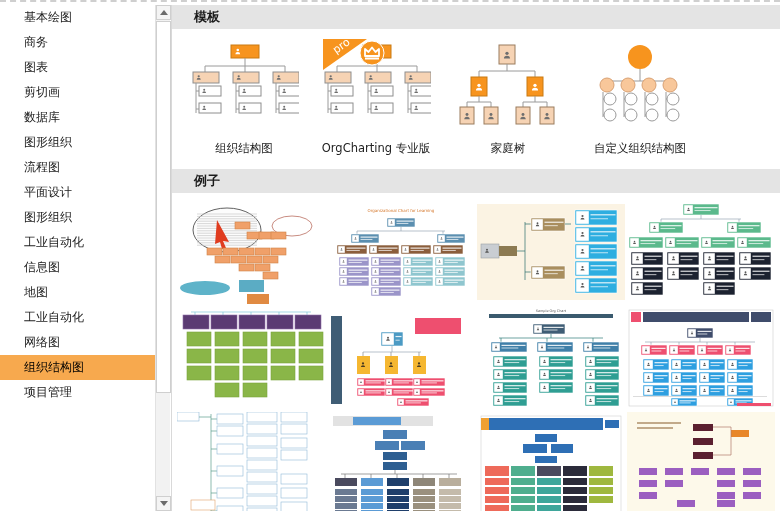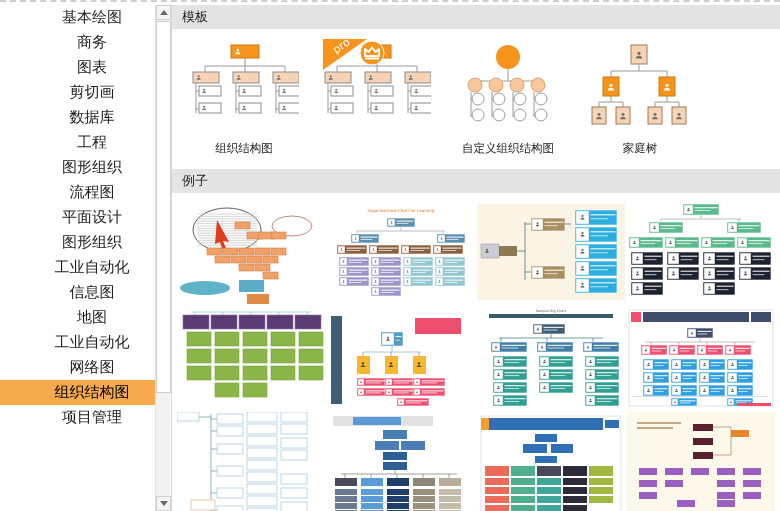--- a/index.html
+++ b/index.html
@@ -27,25 +27,24 @@
     border-right: 1px solid #d9d9d9;
     position: relative;
     padding-top: 5px;
     overflow: hidden;
     flex: 0 0 172px;
   }
   .side-list { list-style: none; margin: 0; padding: 0; width: 160px; }
   .side-item {
     height: 25px; line-height: 25px;
     padding-left: 24px;
-    font-size: 15px;
+    font-size: 12px;
     color: #1a1a1a;
     white-space: nowrap;
     cursor: default;
-    text-align: center;
   }
   .side-item.selected { background: #f7a94e; color: #000000; }
 
   
   .sb-track {
     position: absolute; right: 1px; top: 5px;
     width: 15px; height: 506px;
     background: #f2f2f2;
     border-left: 1px solid #e2e2e2;
   }
@@ -69,22 +68,22 @@
   .main {
     flex: 1 1 auto; height: 511px;
     background: #ffffff;
     overflow: hidden;
     position: relative;
     padding-top: 5px;
   }
   .section-head {
     height: 24px; line-height: 24px;
     background: #e4e4e4;
-    padding-left: 10px;
-    font-size: 13px; font-weight: normal; color: #1b1b1b;
+    padding-left: 22px;
+    font-size: 13px; font-weight: bold; color: #1b1b1b;
   }
   .tpl-row {
     display: flex; align-items: flex-start;
     padding: 10px 0 6px 0;
     height: 140px;
   }
   .tpl-card {
     width: 120px; margin-left: 12px;
     display: flex; flex-direction: column; align-items: center;
     cursor: default; position: relative;
@@ -119,21 +118,20 @@
 
   <div class="top-strip"></div>
 
   <div class="sidebar">
     <ul class="side-list" id="sideList">
         <li class="side-item"><span>基本绘图</span></li>
         <li class="side-item"><span>商务</span></li>
         <li class="side-item"><span>图表</span></li>
         <li class="side-item"><span>剪切画</span></li>
         <li class="side-item"><span>数据库</span></li>
-        <li class="side-item"><span>工程</span></li>
         <li class="side-item"><span>图形组织</span></li>
         <li class="side-item"><span>流程图</span></li>
         <li class="side-item"><span>平面设计</span></li>
         <li class="side-item"><span>图形组织</span></li>
         <li class="side-item"><span>工业自动化</span></li>
         <li class="side-item"><span>信息图</span></li>
         <li class="side-item"><span>地图</span></li>
         <li class="side-item"><span>工业自动化</span></li>
         <li class="side-item"><span>网络图</span></li>
         <li class="side-item selected"><span>组织结构图</span></li>
@@ -298,20 +296,75 @@
             <svg width="48" height="34" viewBox="0 0 48 34" style="position: absolute; left: 6px; top: 0px;">
               <path d="M0,0 L44,0 L0,31 Z" fill="#f7941e"></path>
               <text x="13" y="15" fill="#ffffff" font-size="11" font-family="&quot;DejaVu Sans&quot;, sans-serif" transform="rotate(-35 13 15)">pro</text>
             </svg>
             <svg width="26" height="26" viewBox="0 0 26 26" style="position: absolute; left: 42px; top: 1px;">
               <circle cx="13" cy="13" r="12" fill="#f7941e" stroke="#ffffff" stroke-width="1"></circle>
               <path d="M6,16 L6,9 L9.5,12 L13,7.5 L16.5,12 L20,9 L20,16 Z" fill="none" stroke="#ffffff" stroke-width="1.8" stroke-linejoin="round"></path>
               <rect x="6" y="17.5" width="14" height="2" fill="#ffffff"></rect>
             </svg>
           </div>
+          <div class="tpl-label">OrgCharting 专业版</div>
+        </div>
+        <div class="tpl-card">
+          <div class="tpl-thumb">
+            <svg width="110" height="88" viewBox="0 0 110 88">
+              <rect x="46" y="4" width="16" height="19" fill="#f6d3b4" stroke="#9a7c5e" stroke-width="1"></rect>
+              <g>
+                <circle cx="54" cy="12.277" r="1.6302000000000003" fill="#6f6f6f"></circle>
+                <path d="M50.9372,17.5628 a3.0628,2.8652 0 0 1 6.1256,0 Z" fill="#6f6f6f"></path>
+              </g>
+              <line x1="54" y1="23" x2="54" y2="30" stroke="#9a9a9a" stroke-width="1"></line>
+              <line x1="26" y1="30" x2="82" y2="30" stroke="#9a9a9a" stroke-width="1"></line>
+              <line x1="26" y1="30" x2="26" y2="36" stroke="#9a9a9a" stroke-width="1"></line>
+              <line x1="82" y1="30" x2="82" y2="36" stroke="#9a9a9a" stroke-width="1"></line>
+              <rect x="18" y="36" width="16" height="19" fill="#f7941e" stroke="#c97a12" stroke-width="1"></rect>
+              <g>
+                <circle cx="26" cy="44.277" r="1.6302000000000003" fill="#ffffff"></circle>
+                <path d="M22.9372,49.5628 a3.0628,2.8652 0 0 1 6.1256,0 Z" fill="#ffffff"></path>
+              </g>
+              <rect x="74" y="36" width="16" height="19" fill="#f7941e" stroke="#c97a12" stroke-width="1"></rect>
+              <g>
+                <circle cx="82" cy="44.277" r="1.6302000000000003" fill="#ffffff"></circle>
+                <path d="M78.9372,49.5628 a3.0628,2.8652 0 0 1 6.1256,0 Z" fill="#ffffff"></path>
+              </g>
+              <line x1="26" y1="55" x2="26" y2="61" stroke="#9a9a9a" stroke-width="1"></line>
+              <line x1="14" y1="61" x2="38" y2="61" stroke="#9a9a9a" stroke-width="1"></line>
+              <line x1="14" y1="61" x2="14" y2="66" stroke="#9a9a9a" stroke-width="1"></line>
+              <line x1="38" y1="61" x2="38" y2="66" stroke="#9a9a9a" stroke-width="1"></line>
+              <rect x="7" y="66" width="14" height="17" fill="#f6d3b4" stroke="#9a7c5e" stroke-width="1"></rect>
+              <g>
+                <circle cx="14" cy="73.511" r="1.4586000000000001" fill="#6f6f6f"></circle>
+                <path d="M11.2596,78.2404 a2.7403999999999997,2.5635999999999997 0 0 1 5.4807999999999995,0 Z" fill="#6f6f6f"></path>
+              </g>
+              <rect x="31" y="66" width="14" height="17" fill="#f6d3b4" stroke="#9a7c5e" stroke-width="1"></rect>
+              <g>
+                <circle cx="38" cy="73.511" r="1.4586000000000001" fill="#6f6f6f"></circle>
+                <path d="M35.2596,78.2404 a2.7403999999999997,2.5635999999999997 0 0 1 5.4807999999999995,0 Z" fill="#6f6f6f"></path>
+              </g>
+              <line x1="82" y1="55" x2="82" y2="61" stroke="#9a9a9a" stroke-width="1"></line>
+              <line x1="70" y1="61" x2="94" y2="61" stroke="#9a9a9a" stroke-width="1"></line>
+              <line x1="70" y1="61" x2="70" y2="66" stroke="#9a9a9a" stroke-width="1"></line>
+              <line x1="94" y1="61" x2="94" y2="66" stroke="#9a9a9a" stroke-width="1"></line>
+              <rect x="63" y="66" width="14" height="17" fill="#f6d3b4" stroke="#9a7c5e" stroke-width="1"></rect>
+              <g>
+                <circle cx="70" cy="73.511" r="1.4586000000000001" fill="#6f6f6f"></circle>
+                <path d="M67.2596,78.2404 a2.7403999999999997,2.5635999999999997 0 0 1 5.4807999999999995,0 Z" fill="#6f6f6f"></path>
+              </g>
+              <rect x="87" y="66" width="14" height="17" fill="#f6d3b4" stroke="#9a7c5e" stroke-width="1"></rect>
+              <g>
+                <circle cx="94" cy="73.511" r="1.4586000000000001" fill="#6f6f6f"></circle>
+                <path d="M91.2596,78.2404 a2.7403999999999997,2.5635999999999997 0 0 1 5.4807999999999995,0 Z" fill="#6f6f6f"></path>
+              </g>
+            </svg>
+          </div>
+          <div class="tpl-label">家庭树</div>
         </div>
         <div class="tpl-card">
           <div class="tpl-thumb">
             <svg width="110" height="88" viewBox="0 0 110 88">
               <circle cx="55" cy="16" r="12" fill="#f7941e"></circle>
               <line x1="55" y1="28" x2="55" y2="40" stroke="#9a9a9a" stroke-width="1"></line>
               <line x1="22" y1="40" x2="85" y2="40" stroke="#9a9a9a" stroke-width="1"></line>
               <circle cx="22" cy="44" r="7" fill="#f8c79a" stroke="#d9a173" stroke-width="1"></circle>
               <line x1="18" y1="51" x2="18" y2="76" stroke="#9a9a9a" stroke-width="1"></line>
               <line x1="18" y1="58" x2="21" y2="58" stroke="#9a9a9a" stroke-width="1"></line>
@@ -332,74 +385,20 @@
               <circle cx="67" cy="74" r="6" fill="#ffffff" stroke="#9a9a9a" stroke-width="1"></circle>
               <circle cx="85" cy="44" r="7" fill="#f8c79a" stroke="#d9a173" stroke-width="1"></circle>
               <line x1="81" y1="51" x2="81" y2="76" stroke="#9a9a9a" stroke-width="1"></line>
               <line x1="81" y1="58" x2="84" y2="58" stroke="#9a9a9a" stroke-width="1"></line>
               <line x1="81" y1="74" x2="84" y2="74" stroke="#9a9a9a" stroke-width="1"></line>
               <circle cx="88" cy="58" r="6" fill="#ffffff" stroke="#9a9a9a" stroke-width="1"></circle>
               <circle cx="88" cy="74" r="6" fill="#ffffff" stroke="#9a9a9a" stroke-width="1"></circle>
             </svg>
           </div>
           <div class="tpl-label">自定义组织结构图</div>
-        </div>
-        <div class="tpl-card">
-          <div class="tpl-thumb">
-            <svg width="110" height="88" viewBox="0 0 110 88">
-              <rect x="46" y="4" width="16" height="19" fill="#f6d3b4" stroke="#9a7c5e" stroke-width="1"></rect>
-              <g>
-                <circle cx="54" cy="12.277" r="1.6302000000000003" fill="#6f6f6f"></circle>
-                <path d="M50.9372,17.5628 a3.0628,2.8652 0 0 1 6.1256,0 Z" fill="#6f6f6f"></path>
-              </g>
-              <line x1="54" y1="23" x2="54" y2="30" stroke="#9a9a9a" stroke-width="1"></line>
-              <line x1="26" y1="30" x2="82" y2="30" stroke="#9a9a9a" stroke-width="1"></line>
-              <line x1="26" y1="30" x2="26" y2="36" stroke="#9a9a9a" stroke-width="1"></line>
-              <line x1="82" y1="30" x2="82" y2="36" stroke="#9a9a9a" stroke-width="1"></line>
-              <rect x="18" y="36" width="16" height="19" fill="#f7941e" stroke="#c97a12" stroke-width="1"></rect>
-              <g>
-                <circle cx="26" cy="44.277" r="1.6302000000000003" fill="#ffffff"></circle>
-                <path d="M22.9372,49.5628 a3.0628,2.8652 0 0 1 6.1256,0 Z" fill="#ffffff"></path>
-              </g>
-              <rect x="74" y="36" width="16" height="19" fill="#f7941e" stroke="#c97a12" stroke-width="1"></rect>
-              <g>
-                <circle cx="82" cy="44.277" r="1.6302000000000003" fill="#ffffff"></circle>
-                <path d="M78.9372,49.5628 a3.0628,2.8652 0 0 1 6.1256,0 Z" fill="#ffffff"></path>
-              </g>
-              <line x1="26" y1="55" x2="26" y2="61" stroke="#9a9a9a" stroke-width="1"></line>
-              <line x1="14" y1="61" x2="38" y2="61" stroke="#9a9a9a" stroke-width="1"></line>
-              <line x1="14" y1="61" x2="14" y2="66" stroke="#9a9a9a" stroke-width="1"></line>
-              <line x1="38" y1="61" x2="38" y2="66" stroke="#9a9a9a" stroke-width="1"></line>
-              <rect x="7" y="66" width="14" height="17" fill="#f6d3b4" stroke="#9a7c5e" stroke-width="1"></rect>
-              <g>
-                <circle cx="14" cy="73.511" r="1.4586000000000001" fill="#6f6f6f"></circle>
-                <path d="M11.2596,78.2404 a2.7403999999999997,2.5635999999999997 0 0 1 5.4807999999999995,0 Z" fill="#6f6f6f"></path>
-              </g>
-              <rect x="31" y="66" width="14" height="17" fill="#f6d3b4" stroke="#9a7c5e" stroke-width="1"></rect>
-              <g>
-                <circle cx="38" cy="73.511" r="1.4586000000000001" fill="#6f6f6f"></circle>
-                <path d="M35.2596,78.2404 a2.7403999999999997,2.5635999999999997 0 0 1 5.4807999999999995,0 Z" fill="#6f6f6f"></path>
-              </g>
-              <line x1="82" y1="55" x2="82" y2="61" stroke="#9a9a9a" stroke-width="1"></line>
-              <line x1="70" y1="61" x2="94" y2="61" stroke="#9a9a9a" stroke-width="1"></line>
-              <line x1="70" y1="61" x2="70" y2="66" stroke="#9a9a9a" stroke-width="1"></line>
-              <line x1="94" y1="61" x2="94" y2="66" stroke="#9a9a9a" stroke-width="1"></line>
-              <rect x="63" y="66" width="14" height="17" fill="#f6d3b4" stroke="#9a7c5e" stroke-width="1"></rect>
-              <g>
-                <circle cx="70" cy="73.511" r="1.4586000000000001" fill="#6f6f6f"></circle>
-                <path d="M67.2596,78.2404 a2.7403999999999997,2.5635999999999997 0 0 1 5.4807999999999995,0 Z" fill="#6f6f6f"></path>
-              </g>
-              <rect x="87" y="66" width="14" height="17" fill="#f6d3b4" stroke="#9a7c5e" stroke-width="1"></rect>
-              <g>
-                <circle cx="94" cy="73.511" r="1.4586000000000001" fill="#6f6f6f"></circle>
-                <path d="M91.2596,78.2404 a2.7403999999999997,2.5635999999999997 0 0 1 5.4807999999999995,0 Z" fill="#6f6f6f"></path>
-              </g>
-            </svg>
-          </div>
-          <div class="tpl-label">家庭树</div>
         </div>
       </div>
 
     <div class="section-head">例子</div>
 
     <div class="ex-grid" id="exGrid">
         <div class="ex-cell">
           <svg width="148" height="104" viewBox="0 0 148 104">
             <ellipse cx="50" cy="30" rx="34" ry="22" fill="#fcfcfc" stroke="#3a3a3a" stroke-width="0.8"></ellipse>
             <line x1="20" y1="14" x2="80" y2="14" stroke="#c9c9c9" stroke-width="0.7"></line>

